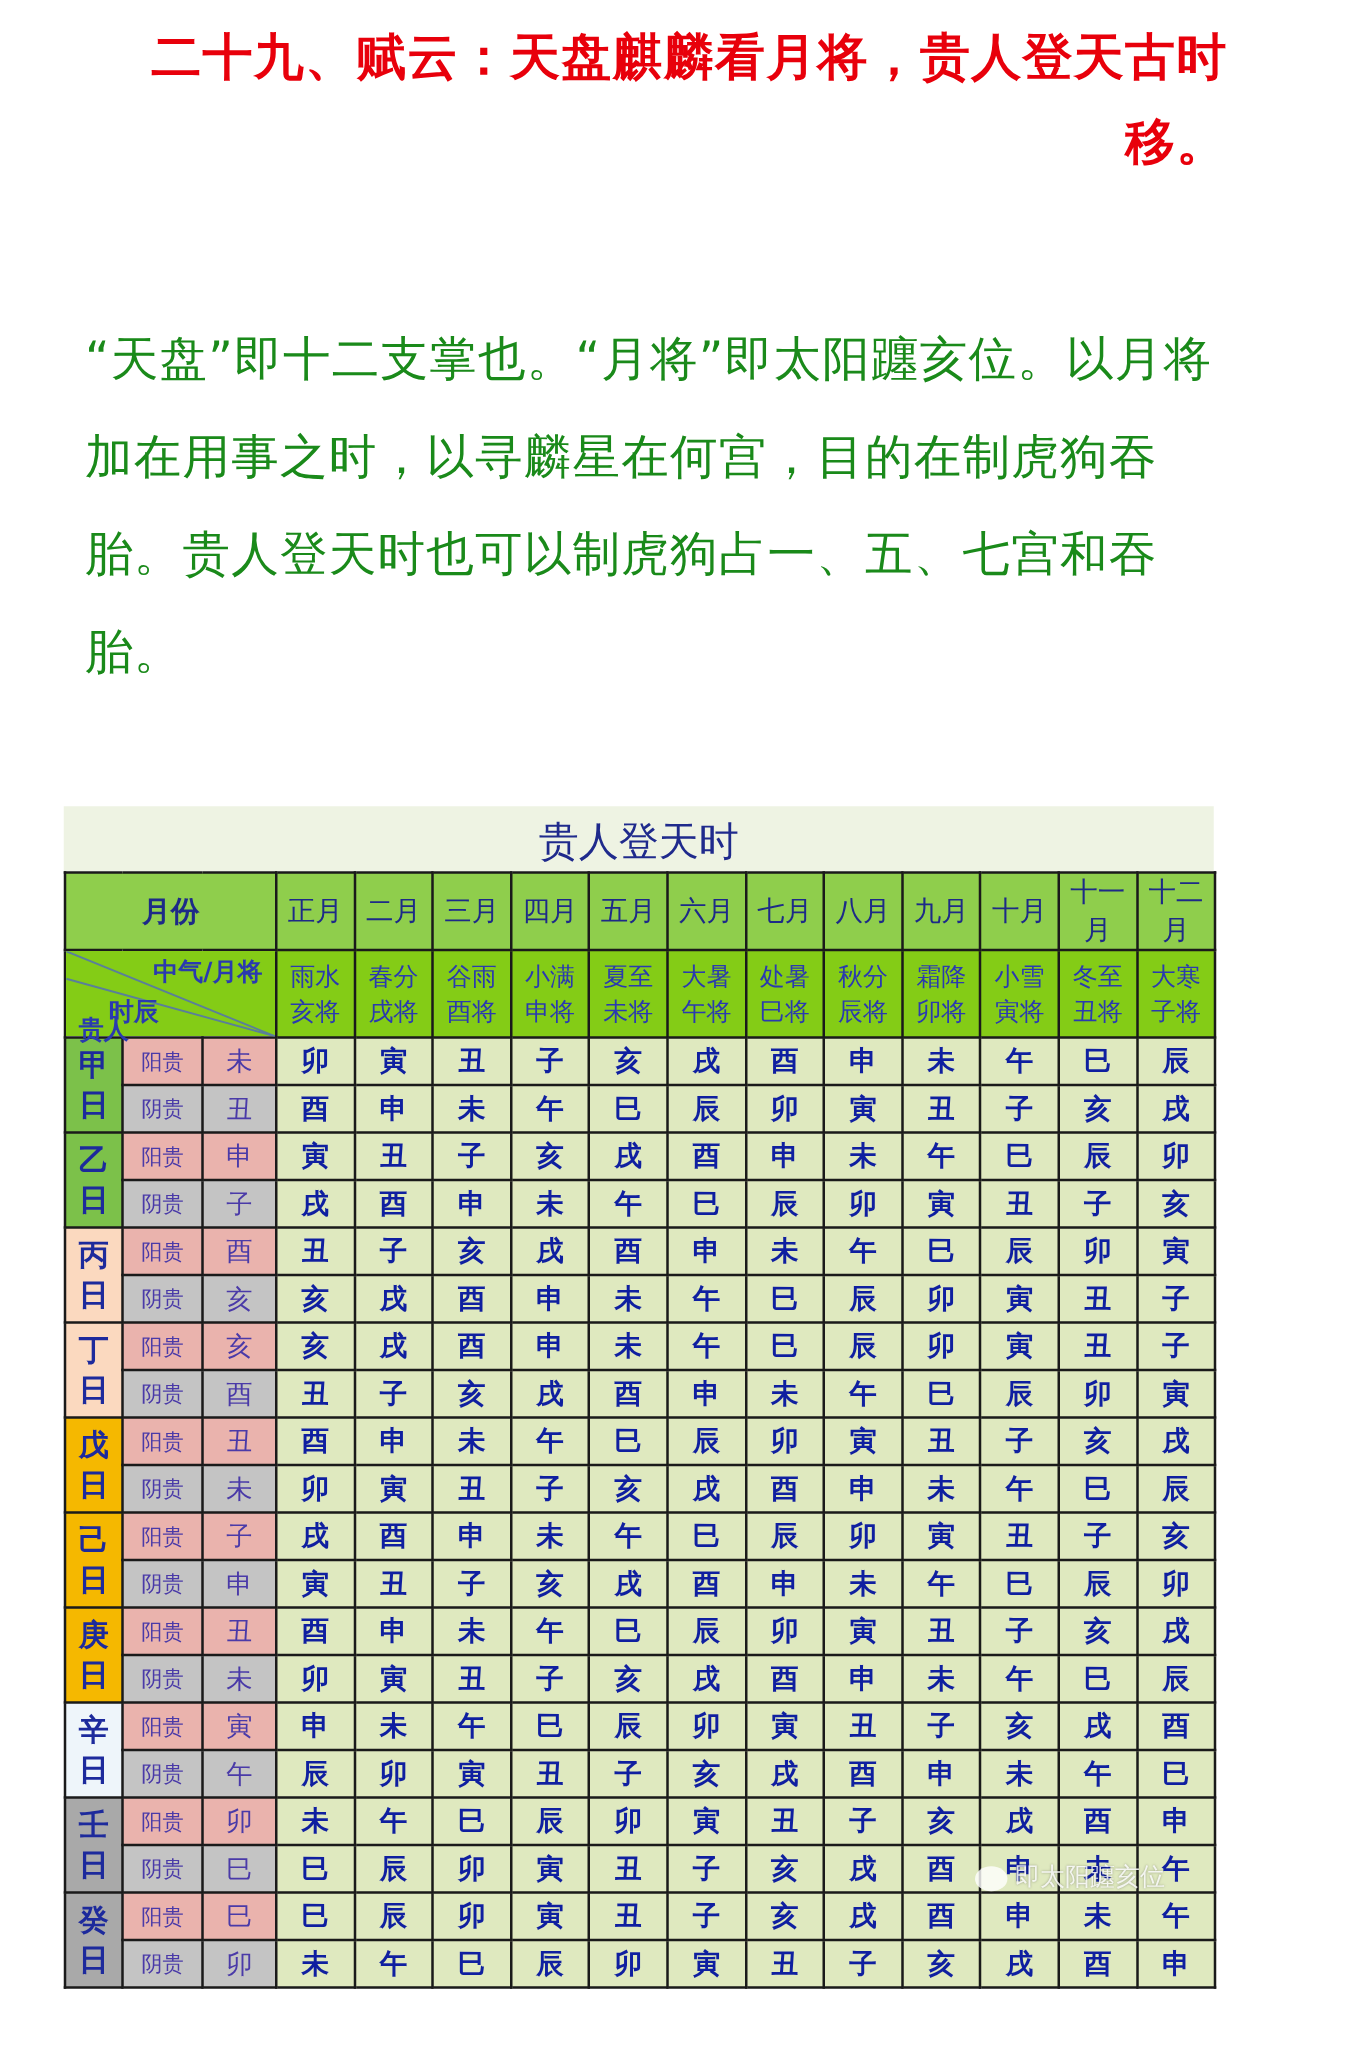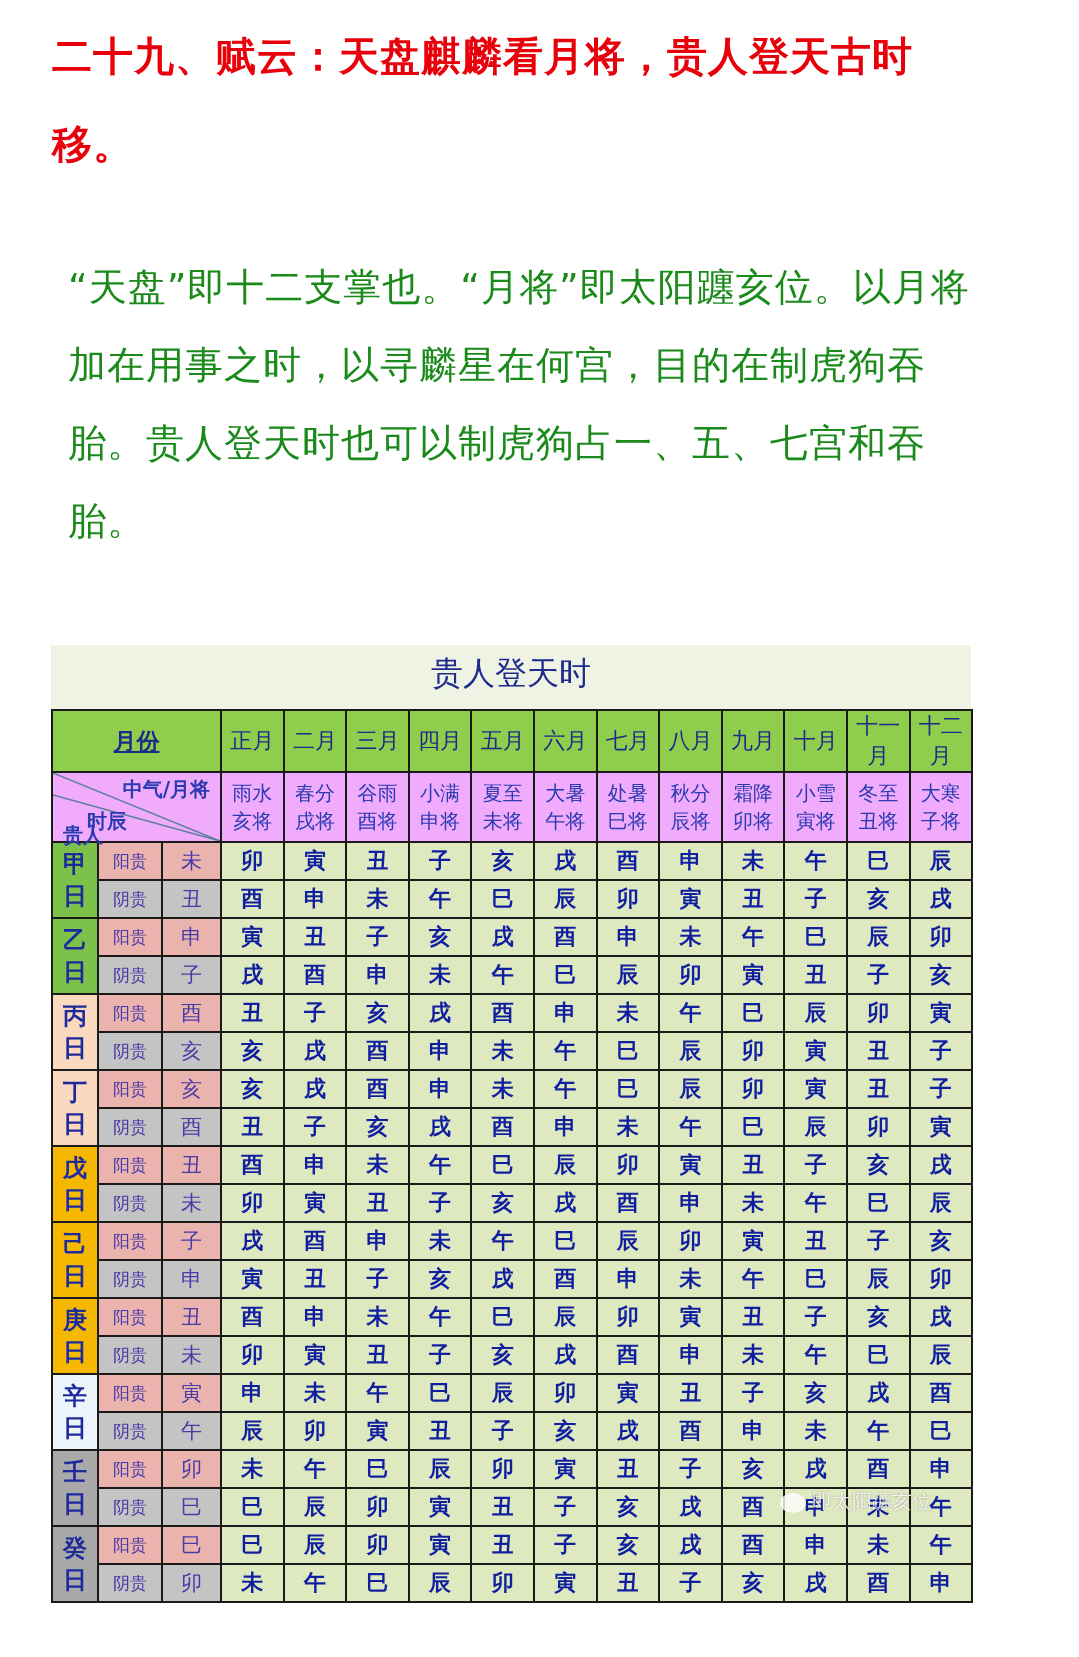--- a/index.html
+++ b/index.html
@@ -1,31 +1,31 @@
 <!DOCTYPE html>
 <html><head>
 <meta charset="utf-8">
 <style>
   html, body { margin: 0; padding: 0; background: #ffffff; }
   body { width: 1079px; height: 1657px; position: relative; overflow: hidden;
          font-family: "DejaVu Sans", "Liberation Sans", sans-serif; }
   .heading { position: absolute; left: 52px; top: 12px; width: 930px;
-             color: #e8000b; font-size: 40px; font-weight: bold; line-height: 88px;
-             letter-spacing: 1px; margin: 0; }
+             color: #e8000b; font-size: 40px; font-weight: bold; line-height: 68px;
+             letter-spacing: 1px; margin: 0; text-align: right; }
   .para { position: absolute; left: 52px; top: 232px; width: 930px;
           color: #1a8a1a; font-size: 38px; line-height: 78px; margin: 16px; letter-spacing: 1px; }
   .table-wrap { position: absolute; left: 51px; top: 645px; width: 920px; }
-  .table-title { height: 64px; background: #eef3e3; color: #1f2a8c; font-size: 32px;
+  .table-title { height: 52px; background: #eef3e3; color: #1f2a8c; font-size: 32px;
                  text-align: center; line-height: 56px; font-family: "DejaVu Serif", serif; }
   table { border-collapse: collapse; width: 920px; table-layout: fixed; }
   td { border: 2px solid #1a1a1a; text-align: center; padding: 0; color: #1e2a9c;
        font-family: "DejaVu Serif", serif; }
   .r-month td { height: 48px; background: #8fce4c; font-size: 22px; color: #1d2a88; }
-  .r-month td.lbl { font-weight: bold; font-size: 23px; text-decoration: underline; }
-  .r-qi td { height: 68px; background: #f0abfc; font-size: 20px; line-height: 28px; color: #2a3ab0; }
+  .r-month td.lbl { font-weight: bold; font-size: 23px; }
+  .r-qi td { height: 68px; background: #84cc16; font-size: 20px; line-height: 28px; color: #2a3ab0; }
   .diag { position: relative; background: #9fd3df; font-weight: bold; font-size: 16px; }
   .diag svg { position: absolute; left: 0; top: 0; width: 100%; height: 100%; }
   .diag .t1 { position: absolute; right: 10px; top: 2px; }
   .diag .t2 { position: absolute; left: 34px; top: 34px; }
   .diag .t3 { position: absolute; left: 10px; top: 48px; }
   .r-data td { height: 36px; font-size: 22px; font-weight: bold; background: #dfe9bf; color: #0f1fa0; }
   .r-data td.day { font-size: 24px; font-weight: bold; line-height: 32px; color: #1d2a9c; }
   .r-data td.kind { font-weight: normal; color: #4a3aa8; font-size: 17px; }
   .r-data td.branch { font-weight: normal; color: #4a3aa8; font-size: 21px; }
   .yang { background: #eab3ad !important; }

